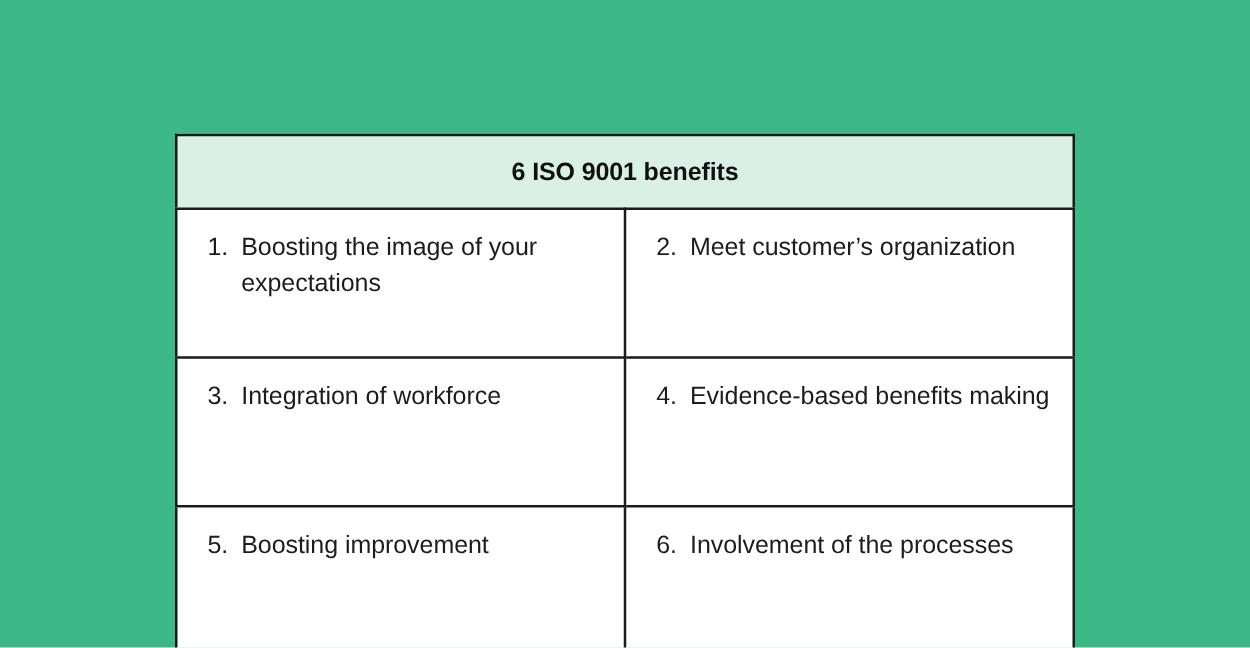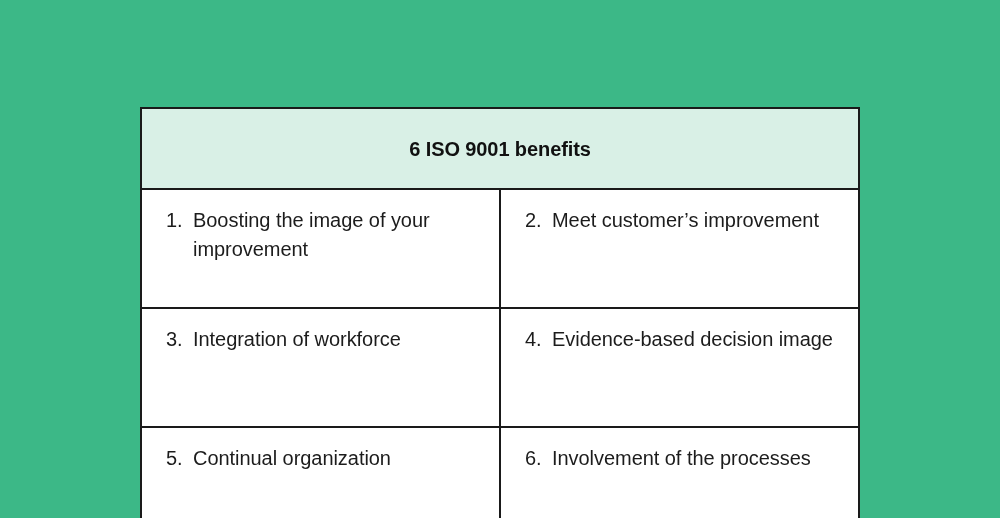--- a/index.html
+++ b/index.html
@@ -34,21 +34,21 @@
   }
 
   .benefits-table col.col-left  { width: 359px; }
   .benefits-table col.col-right { width: 359px; }
 
   
   .table-header-cell {
     background: #d9f0e6;
     border-bottom: 2px solid #1a1a1a;
     height: 49px;
-    padding: 15px 10px;
+    padding: 4px 10px;
     text-align: center;
     vertical-align: middle;
   }
   .table-title {
     display: block;
     font-size: 20px;
     font-weight: bold;
     color: #111111;
     letter-spacing: -0.1px;
     line-height: 1.2;
@@ -108,51 +108,51 @@
         </th>
       </tr>
     </thead>
 
     <tbody>
 
       <tr class="row-1">
         <td class="benefit-cell">
           <span class="benefit-item">
             <span class="benefit-number">1.</span>
-            <span class="benefit-text">Boosting the image of your improvement</span>
+            <span class="benefit-text">Boosting the image of your expectations</span>
           </span>
         </td>
         <td class="benefit-cell cell-last-col">
           <span class="benefit-item">
             <span class="benefit-number">2.</span>
-            <span class="benefit-text">Meet customer’s improvement</span>
+            <span class="benefit-text">Meet customer’s organization</span>
           </span>
         </td>
       </tr>
 
       <tr class="row-2">
         <td class="benefit-cell">
           <span class="benefit-item">
             <span class="benefit-number">3.</span>
             <span class="benefit-text">Integration of workforce</span>
           </span>
         </td>
         <td class="benefit-cell cell-last-col">
           <span class="benefit-item">
             <span class="benefit-number">4.</span>
-            <span class="benefit-text">Evidence-based decision image</span>
+            <span class="benefit-text">Evidence-based benefits making</span>
           </span>
         </td>
       </tr>
 
       <tr class="row-3 row-last">
         <td class="benefit-cell">
           <span class="benefit-item">
             <span class="benefit-number">5.</span>
-            <span class="benefit-text">Continual organization</span>
+            <span class="benefit-text">Boosting improvement</span>
           </span>
         </td>
         <td class="benefit-cell cell-last-col">
           <span class="benefit-item">
             <span class="benefit-number">6.</span>
             <span class="benefit-text">Involvement of the processes</span>
           </span>
         </td>
       </tr>
 

